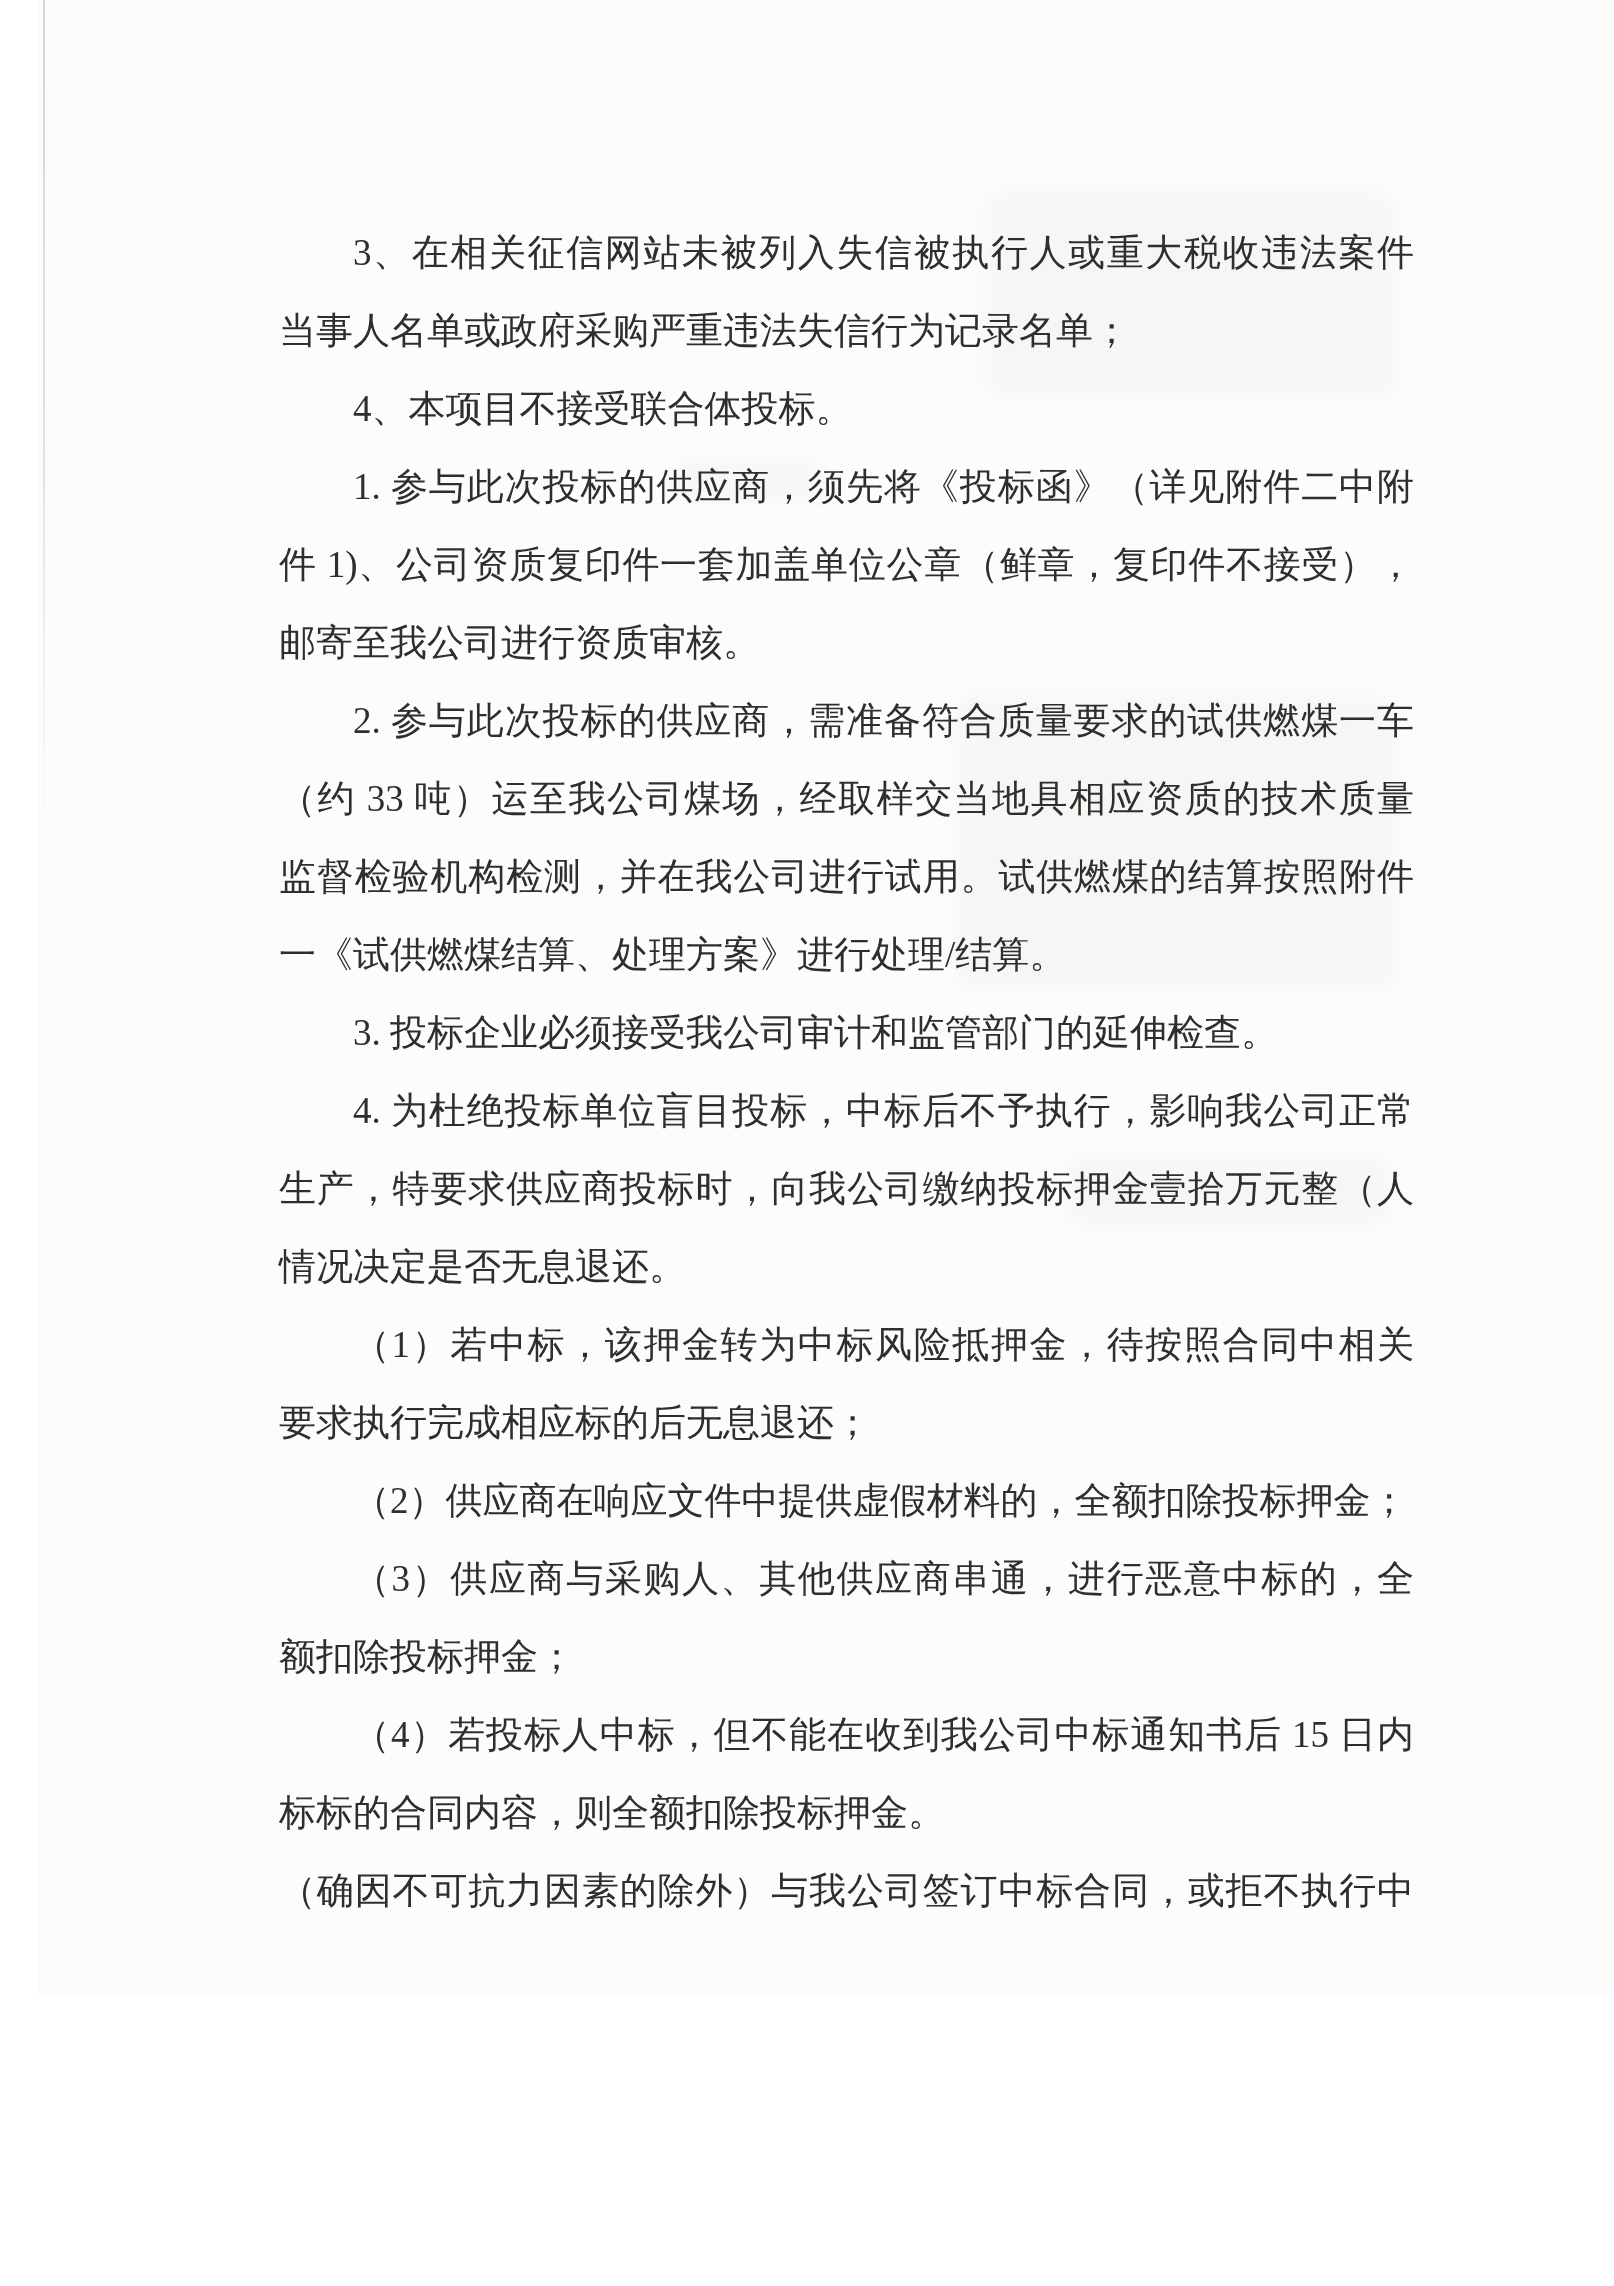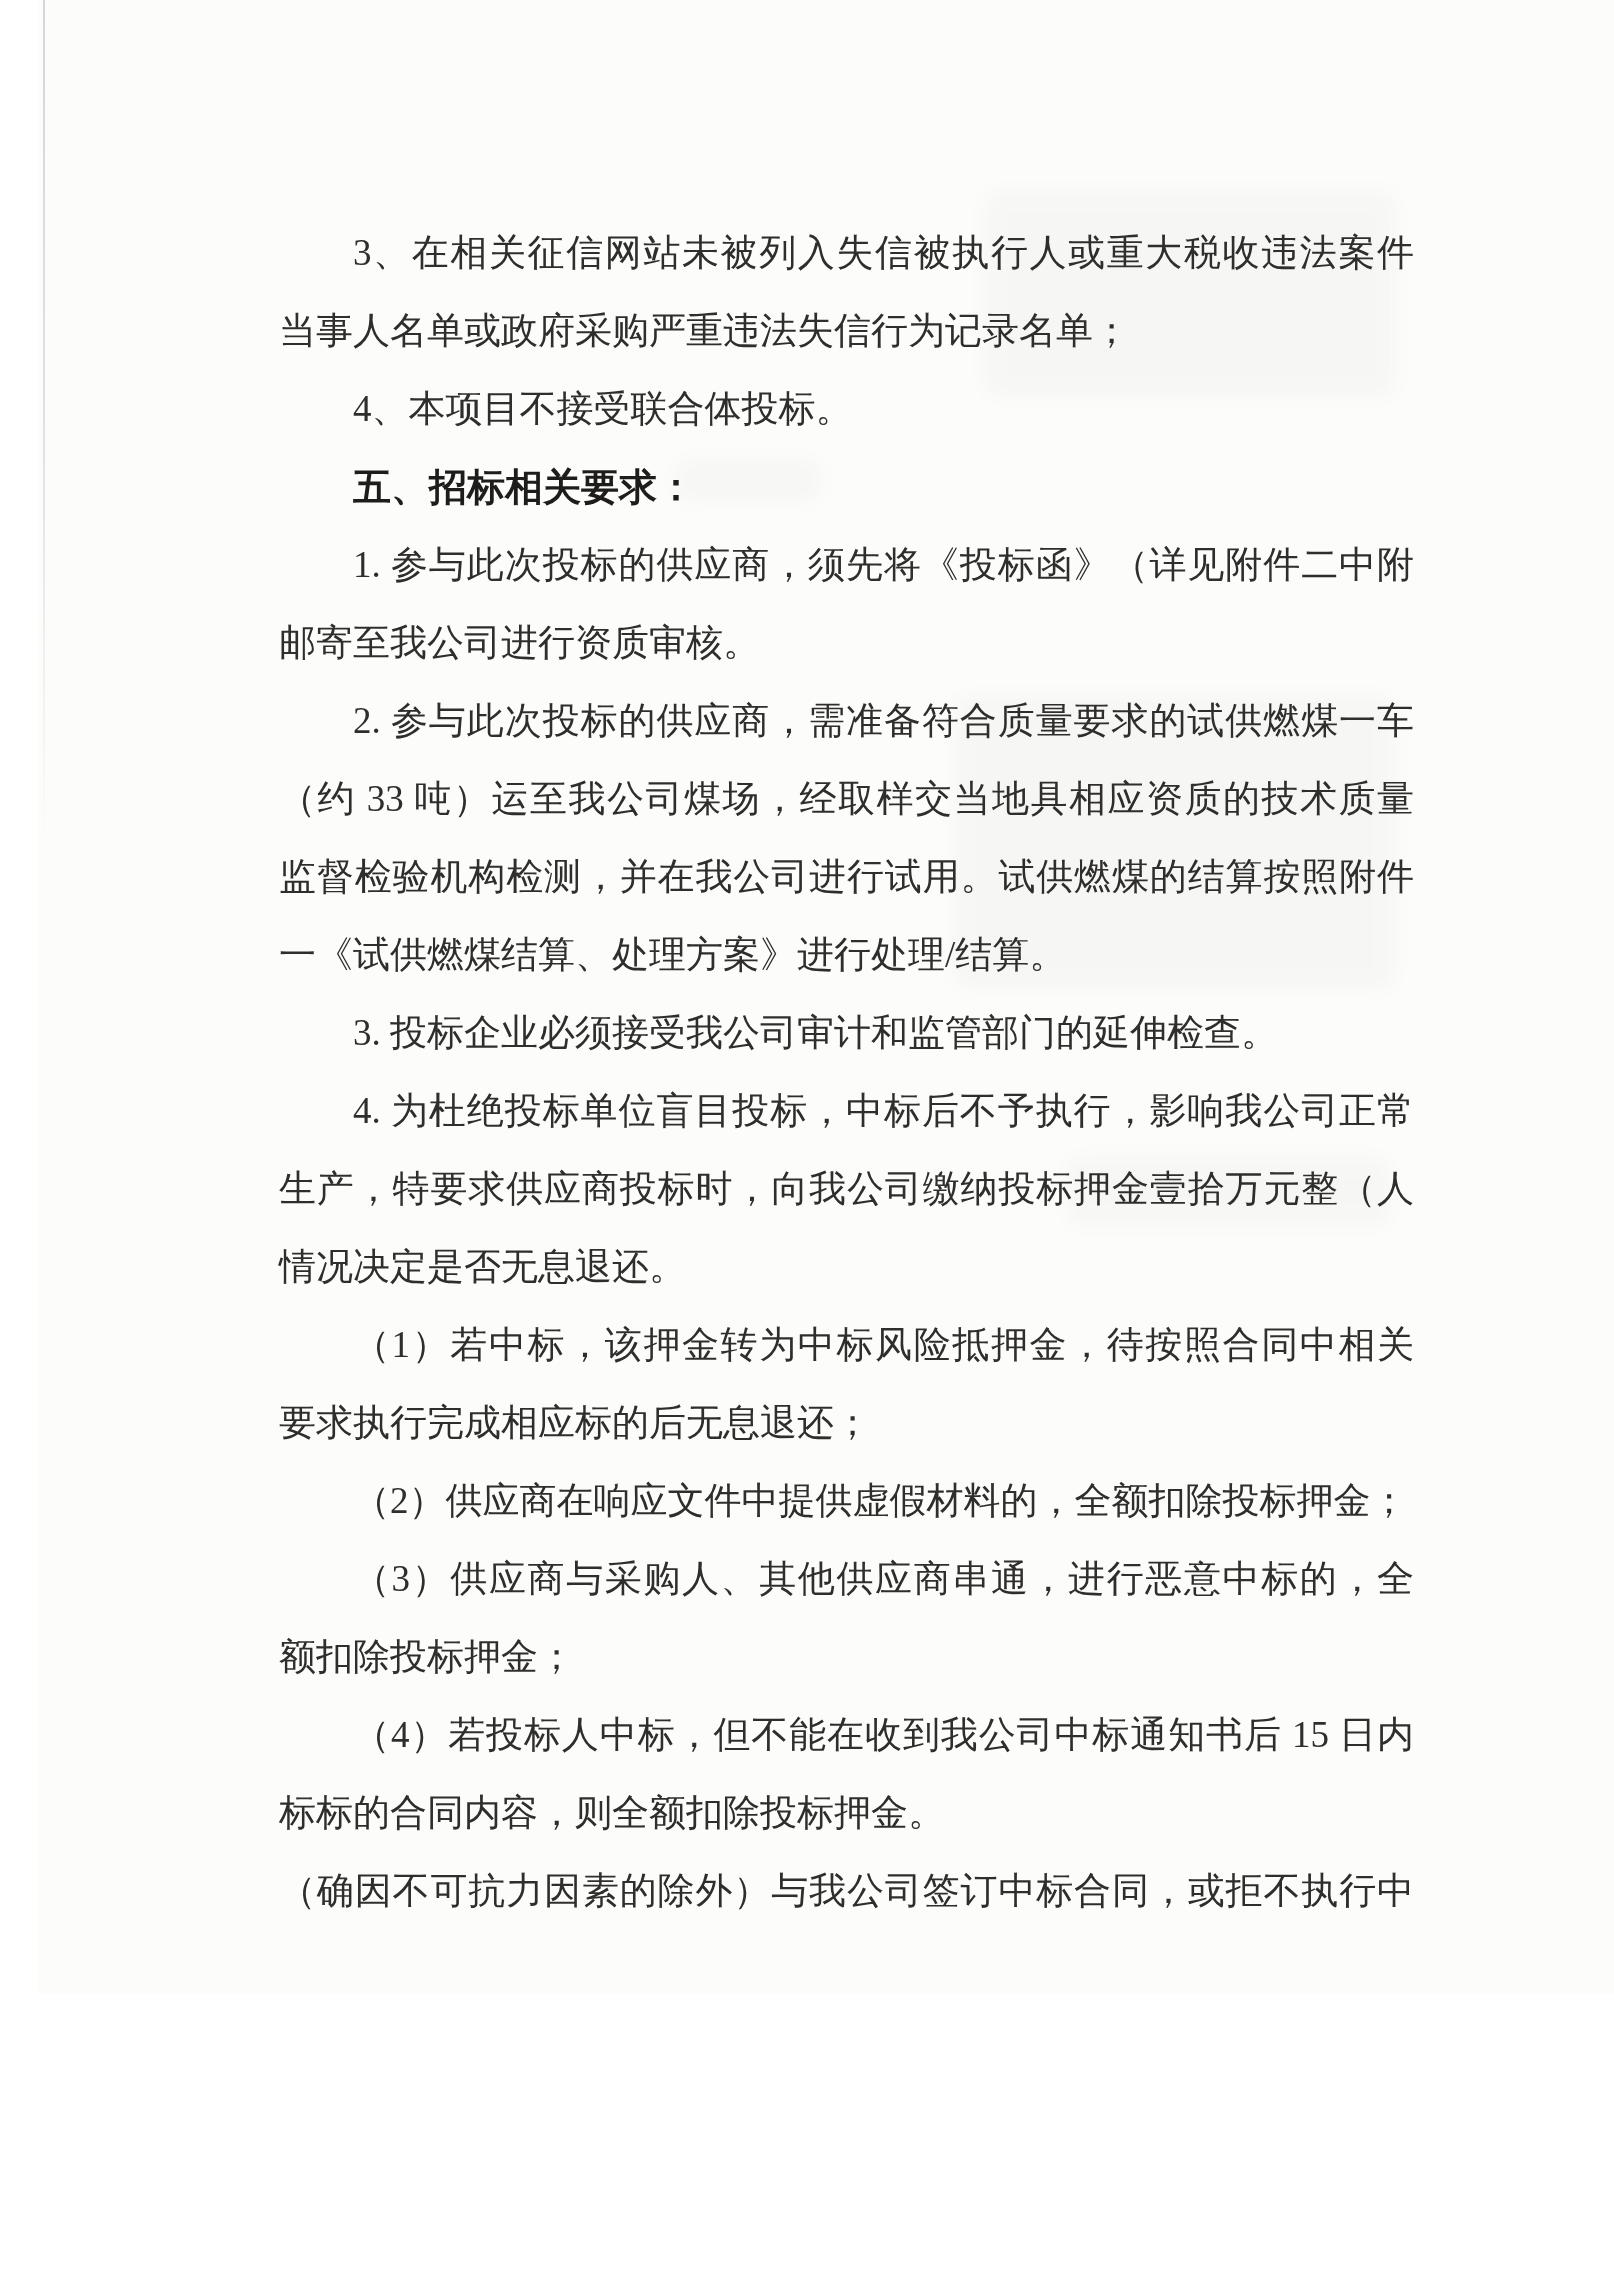--- a/index.html
+++ b/index.html
@@ -104,22 +104,22 @@
 
   <div class="smudge s1"></div>
   <div class="smudge s2"></div>
   <div class="smudge s3"></div>
   <div class="smudge s4"></div>
 
   <div class="textblock">
     <div class="line ind just">3、在相关征信网站未被列入失信被执行人或重大税收违法案件</div>
     <div class="line">当事人名单或政府采购严重违法失信行为记录名单；</div>
     <div class="line ind">4、本项目不接受联合体投标。</div>
-    <div class="line ind head">五、招标相关要求：</div>
     <div class="line ind just">1. 参与此次投标的供应商，须先将《投标函》（详见附件二中附</div>
+    <div class="line just">件 1)、公司资质复印件一套加盖单位公章（鲜章，复印件不接受），</div>
     <div class="line">邮寄至我公司进行资质审核。</div>
     <div class="line ind just">2. 参与此次投标的供应商，需准备符合质量要求的试供燃煤一车</div>
     <div class="line just">（约 33 吨）运至我公司煤场，经取样交当地具相应资质的技术质量</div>
     <div class="line just">监督检验机构检测，并在我公司进行试用。试供燃煤的结算按照附件</div>
     <div class="line">一《试供燃煤结算、处理方案》进行处理/结算。</div>
     <div class="line ind">3. 投标企业必须接受我公司审计和监管部门的延伸检查。</div>
     <div class="line ind just">4. 为杜绝投标单位盲目投标，中标后不予执行，影响我公司正常</div>
     <div class="line just">生产，特要求供应商投标时，向我公司缴纳投标押金壹拾万元整（人</div>
     <div class="line">情况决定是否无息退还。</div>
     <div class="line ind just">（1）若中标，该押金转为中标风险抵押金，待按照合同中相关</div>

